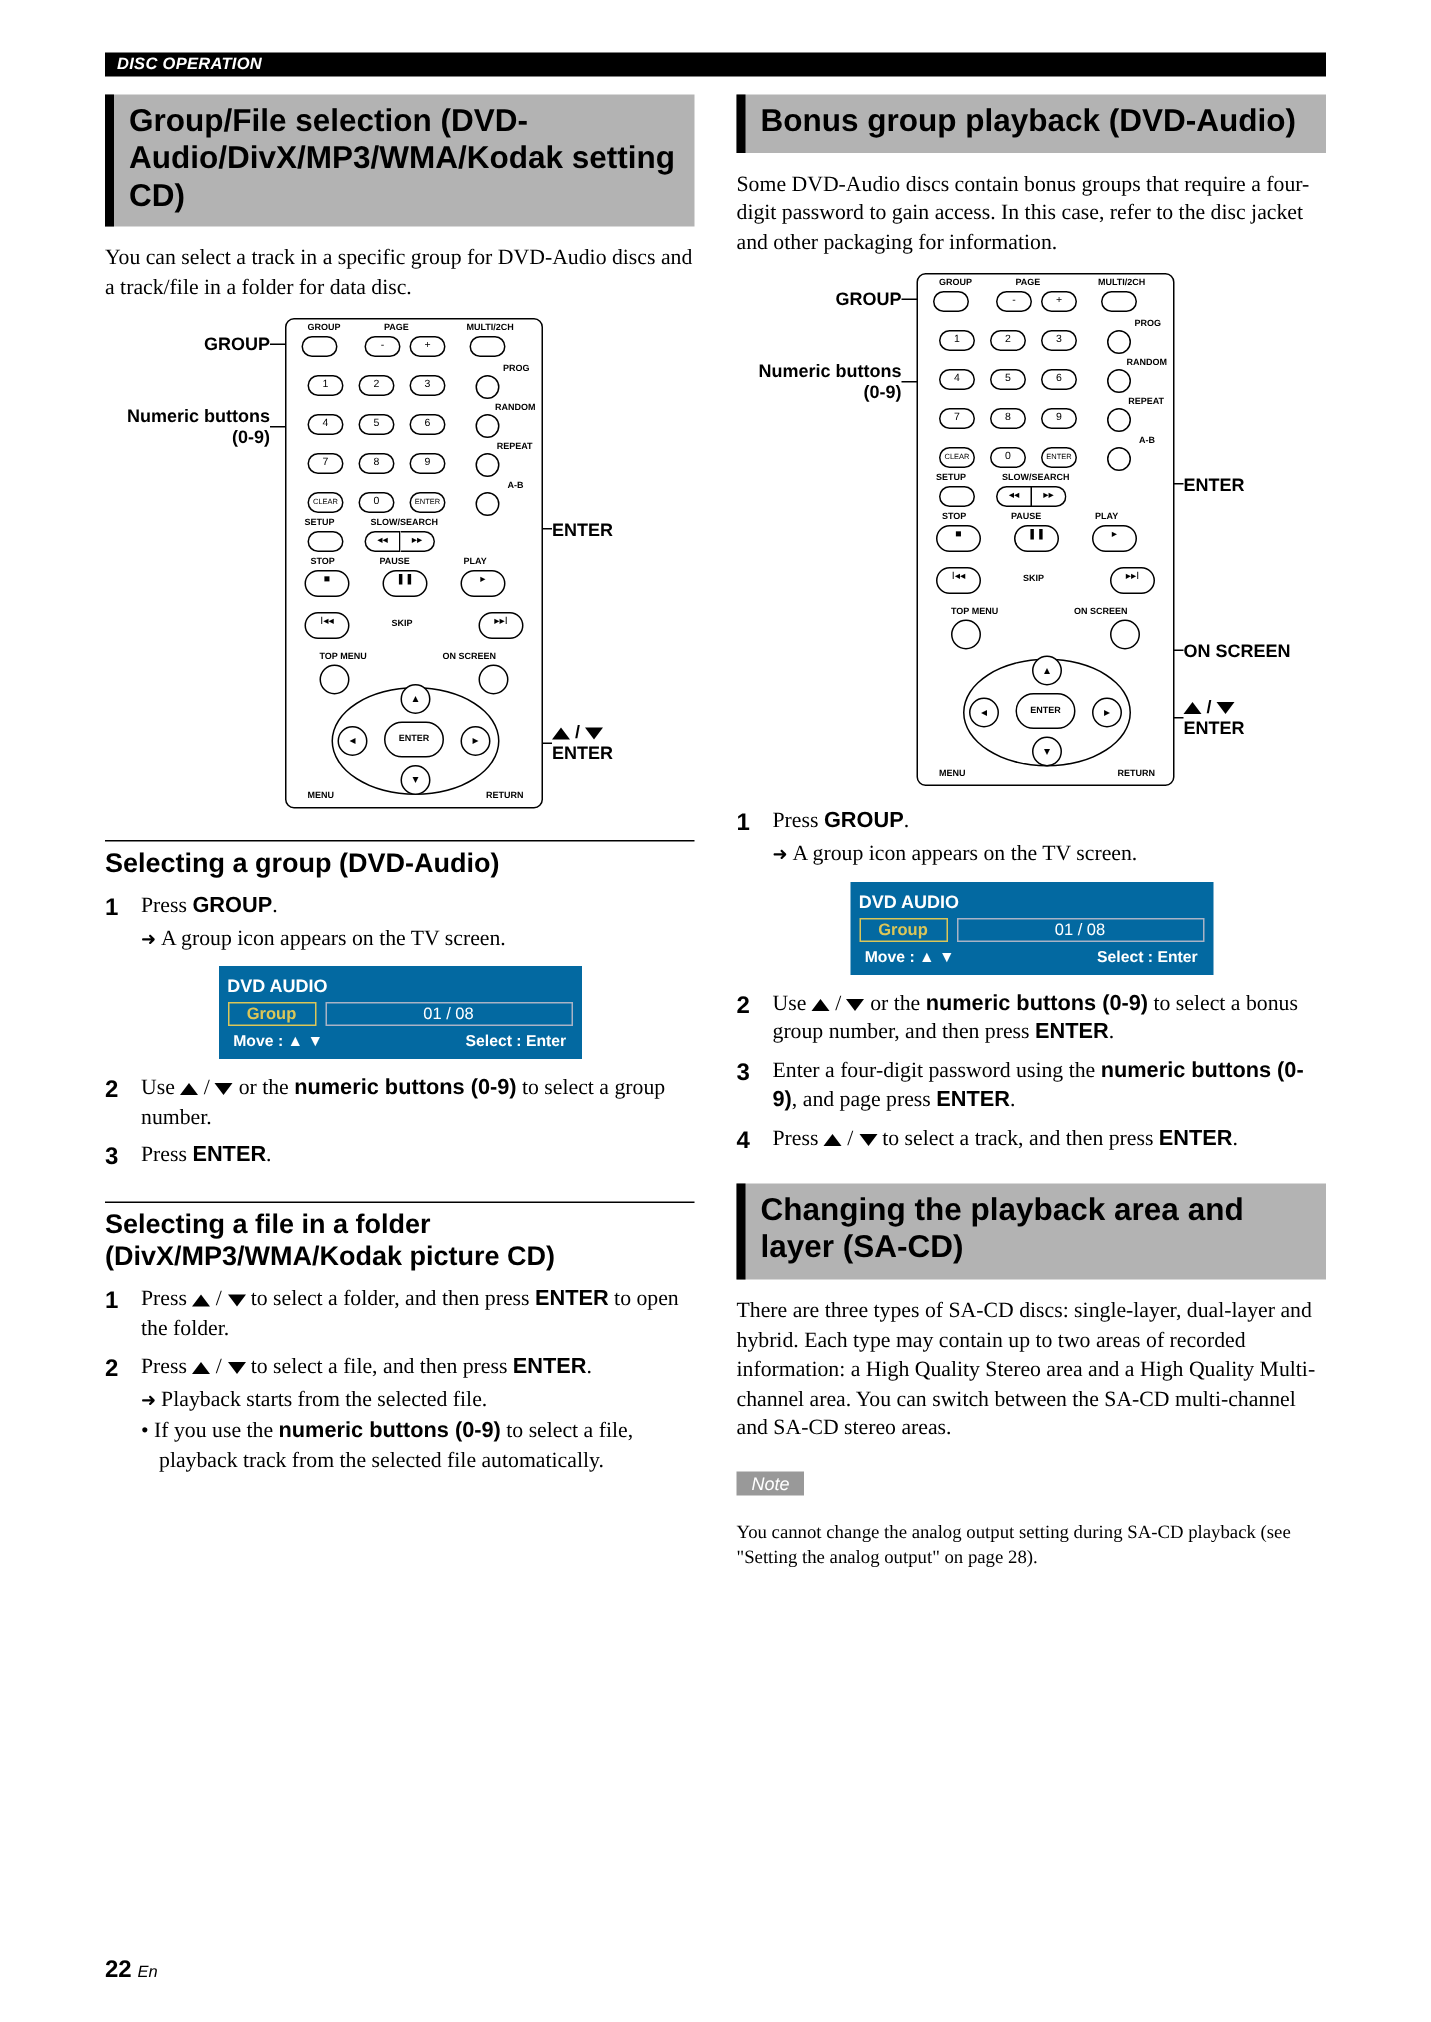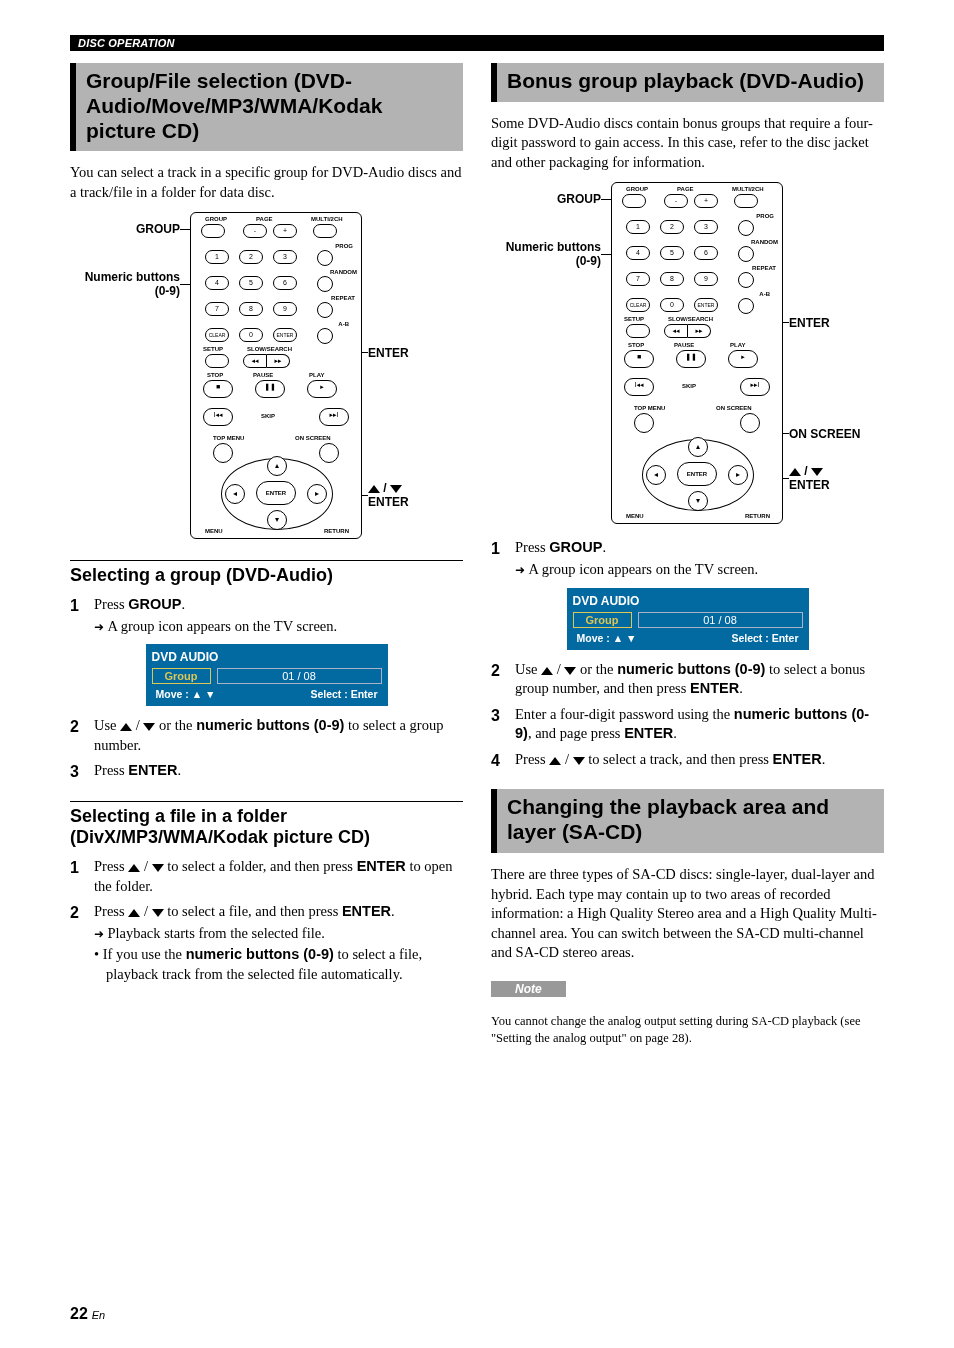--- a/index.html
+++ b/index.html
@@ -209,23 +209,23 @@
     justify-content: space-between;
     font-size:10.5px;
     padding: 0 4px;
   }
   .note-label {
     display:inline-block;
     background:#999;
     color:#fff;
     font-family:Arial,Helvetica,sans-serif;
     font-style:italic;
-    font-weight:bold;
+    font-weight:normal;
     font-size:12px;
-    padding:1px 24px;
+    padding:1px 10px;
     margin: 8px 0 4px 0;
   }
   .note-text {
     font-size: 12.5px;
     line-height:1.35;
   }
   .page-num {
     position:absolute;
     bottom:25px;
     left:70px;
@@ -245,21 +245,21 @@
 <body>
 
 <div class="page">
 
   <div class="header-bar">DISC OPERATION</div>
 
   <div class="columns">
 
     <div class="col">
 
-      <div class="section-title">Group/File selection (DVD-Audio/Move/MP3/WMA/Kodak picture CD)</div>
+      <div class="section-title">Group/File selection (DVD-Audio/DivX/MP3/WMA/Kodak setting CD)</div>
       <p class="intro">You can select a track in a specific group for DVD-Audio discs and a track/file in a folder for data disc.</p>
 
       <div class="remote-box">
         <div class="remote-lbl-left" style="top:10px;">GROUP</div>
         <div class="remote-line" style="left:110px;top:17px;width:28px;"></div>
         <div class="remote-lbl-left" style="top:58px;">Numeric buttons (0-9)</div>
         <div class="remote-line" style="left:110px;top:72px;width:15px;"></div>
         <div class="remote-lbl-right" style="top:134px;">ENTER</div>
         <div class="remote-line" style="left:270px;top:140px;width:28px;"></div>
         <div class="remote-lbl-right" style="top:270px;line-height:1.1;">

